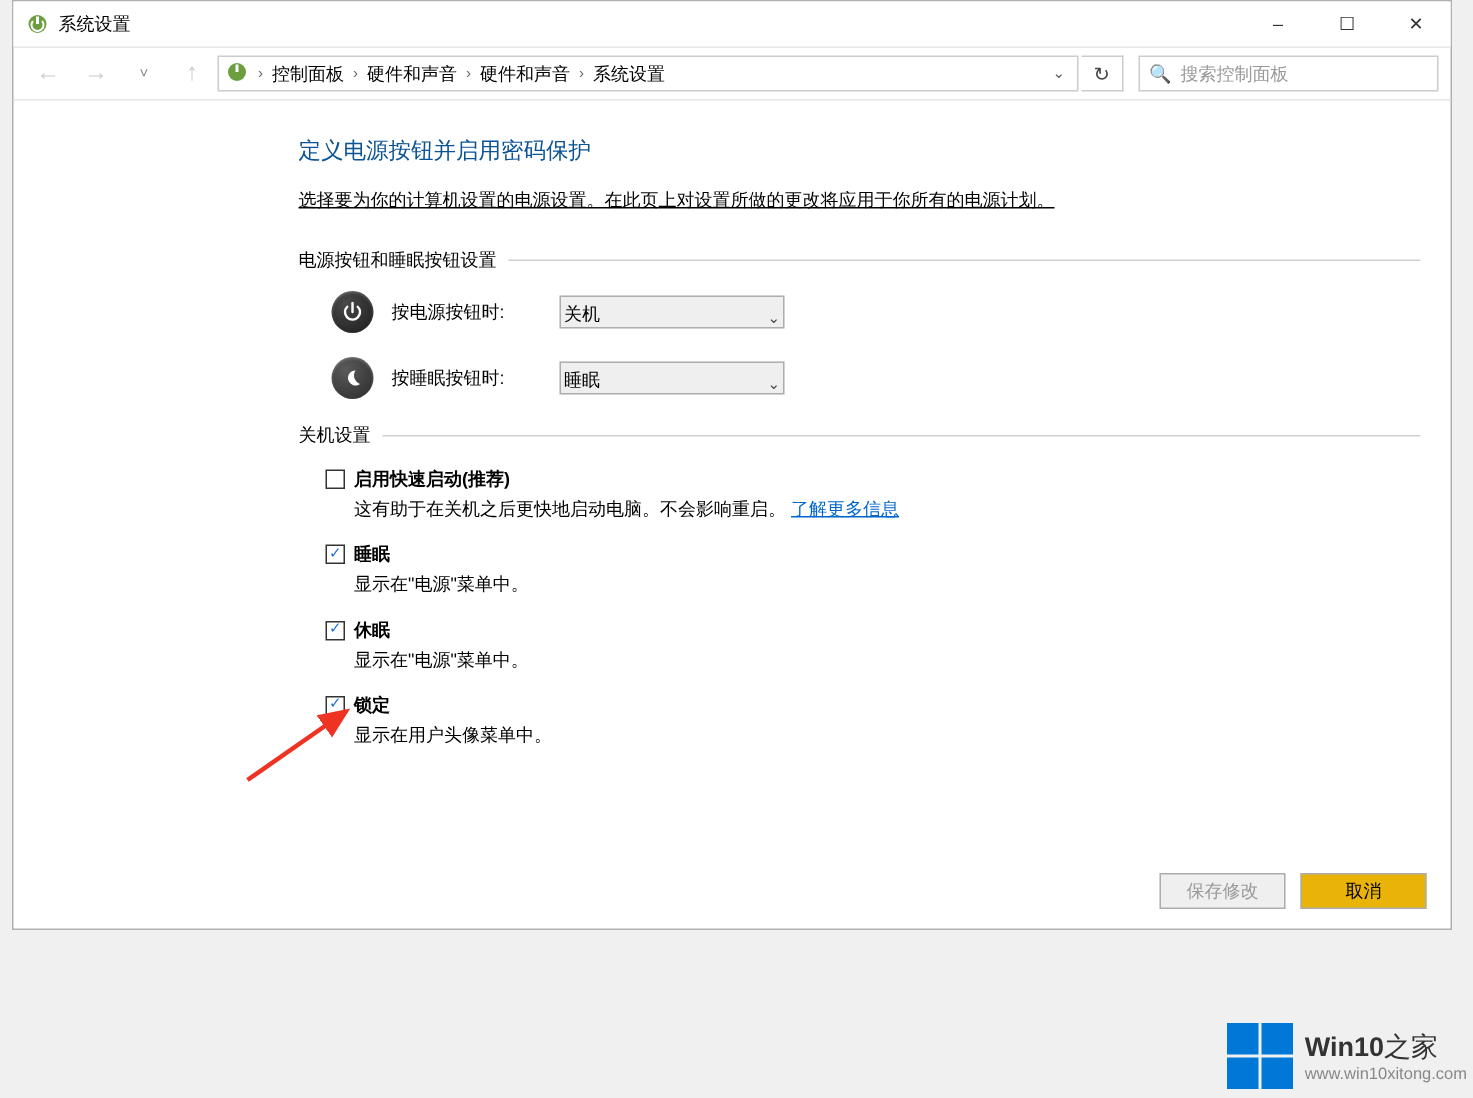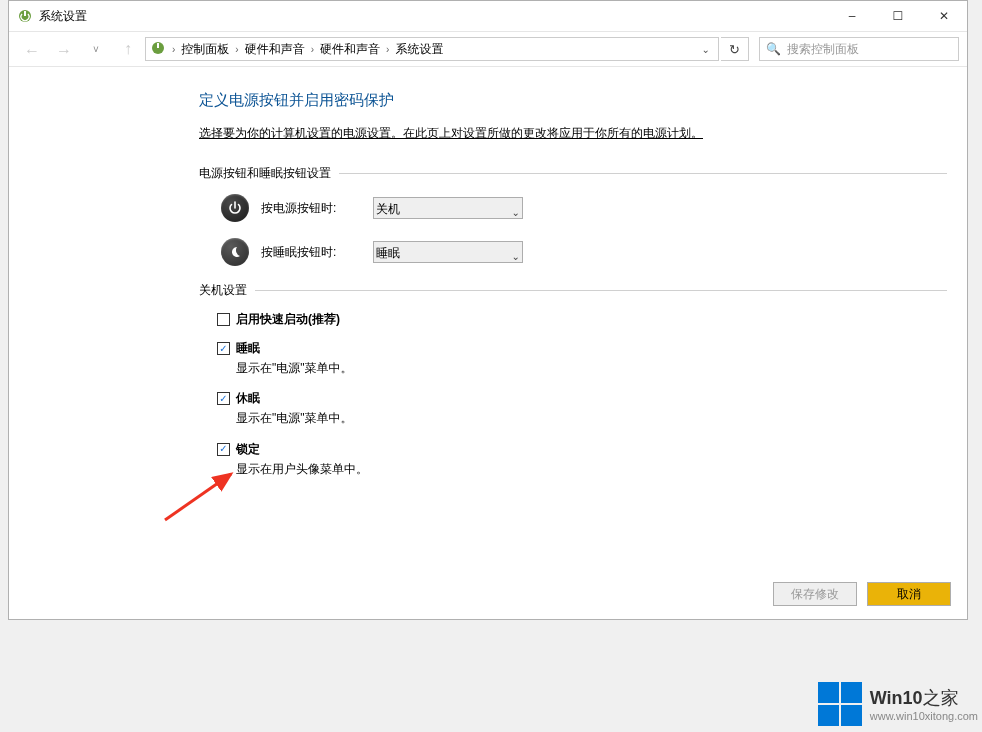--- a/index.html
+++ b/index.html
@@ -332,20 +332,24 @@
         </defs>
         <line x1="6" y1="54" x2="72" y2="8" stroke="#e32" stroke-width="3" marker-end="url(#ah)"></line>
       </svg>
 
       <div class="shutdown-opts">
         <div class="opt-row">
           <div class="opt-head">
             <span class="checkbox"></span>
             <span class="opt-label">启用快速启动(推荐)</span>
           </div>
+          <div class="opt-desc">
+            <span>这有助于在关机之后更快地启动电脑。不会影响重启。</span>
+            <span class="link">了解更多信息</span>
+          </div>
         </div>
 
         <div class="opt-row">
           <div class="opt-head">
             <span class="checkbox">✓</span>
             <span class="opt-label">睡眠</span>
           </div>
           <div class="opt-desc">显示在"电源"菜单中。</div>
         </div>
 

